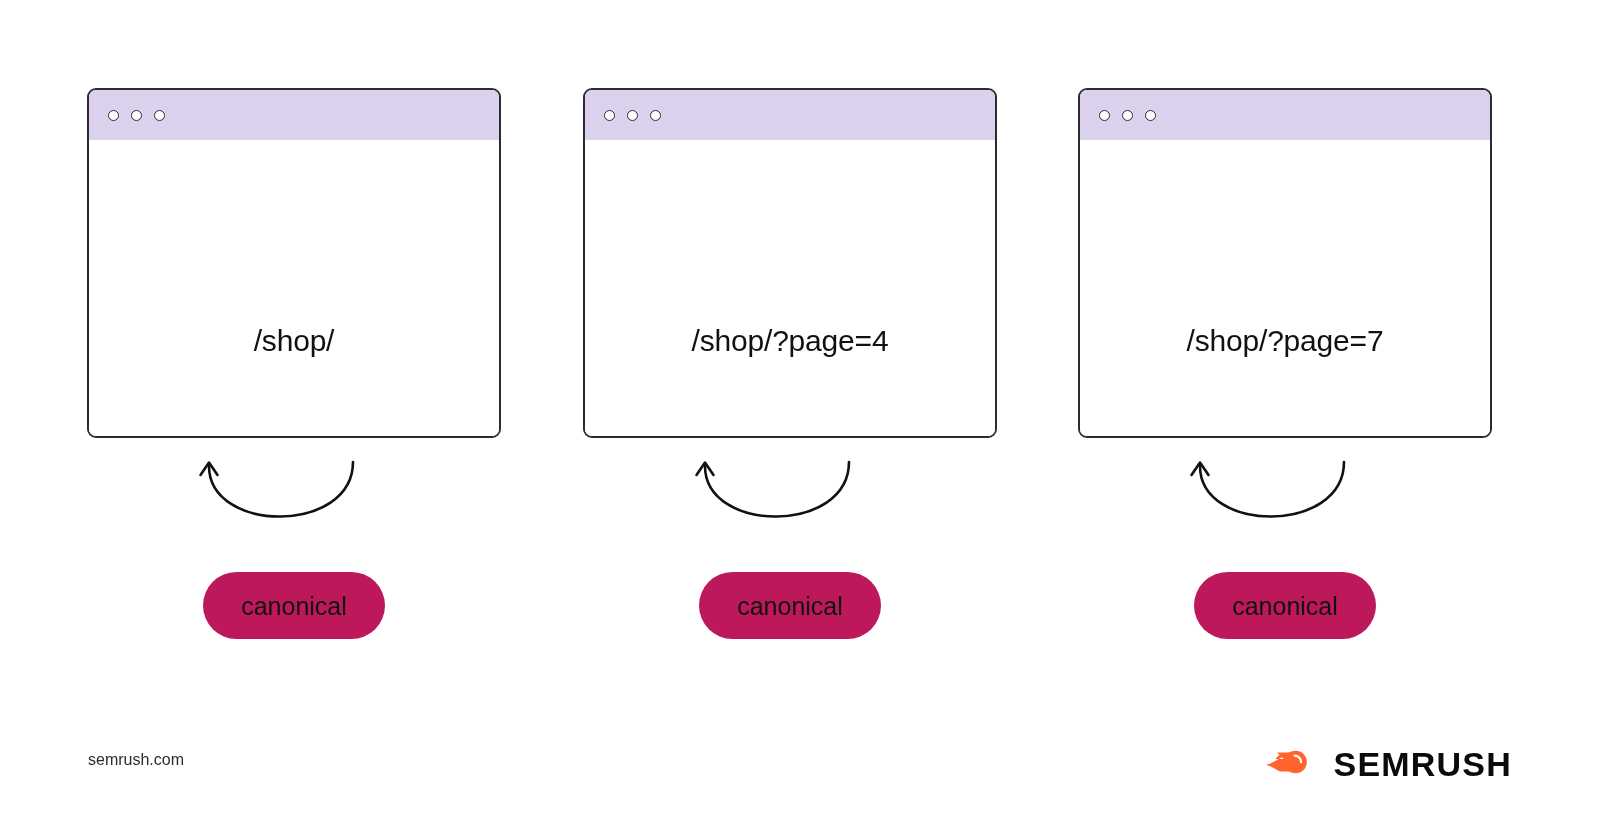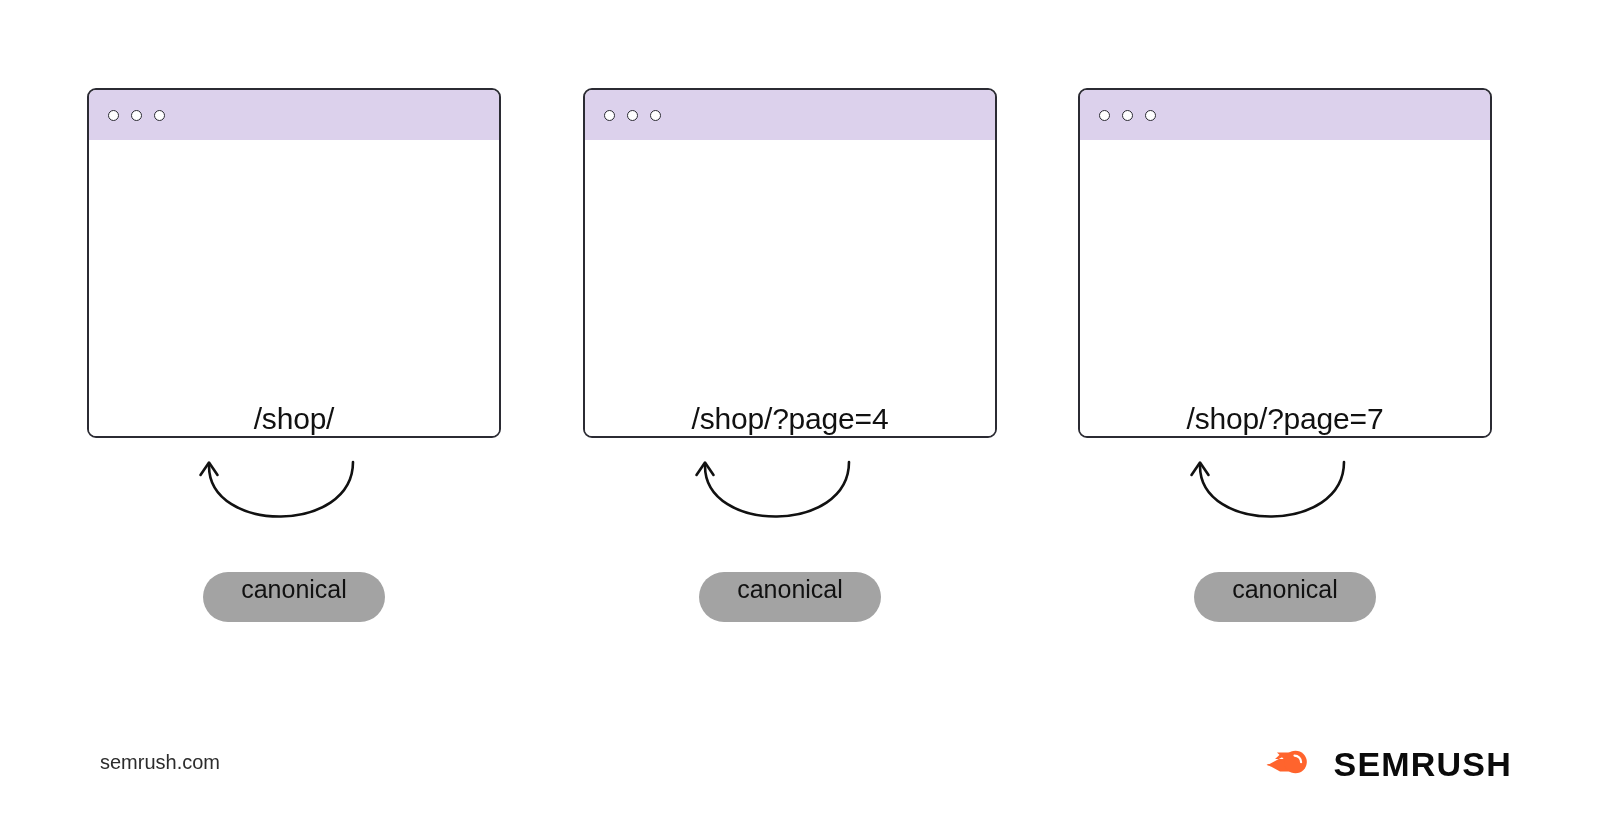--- a/index.html
+++ b/index.html
@@ -69,21 +69,21 @@
   }
 
   .window-body {
     position: absolute;
     left: 0;
     top: 50px;
     right: 0;
     bottom: 0;
     background: #ffffff;
     display: flex;
-    align-items: flex-end;
+    align-items: center;
     justify-content: center;
   }
 
   .url-text {
     margin-top: 106px;
     font-size: 30px;
     color: #111111;
     letter-spacing: -0.2px;
     white-space: nowrap;
     font-weight: 400;
@@ -105,35 +105,35 @@
   
   .pill-row {
     position: absolute;
     top: 484px;
     left: 0;
     width: 414px;
     display: flex;
     justify-content: center;
   }
   .pill {
-    background: #a3a3a3;
+    background: #be185d;
     border-radius: 34px;
-    padding: 5px 38px 20px 38px;
+    padding: 22px 38px 20px 38px;
     font-size: 25px;
     color: #111111;
     line-height: 1;
     white-space: nowrap;
   }
 
   
   .footer-url {
     position: absolute;
-    left: 100px;
+    left: 88px;
     top: 751px;
-    font-size: 20px;
+    font-size: 16px;
     color: #2c2c2c;
     white-space: nowrap;
   }
 
   .brand {
     position: absolute;
     right: 88px;
     top: 745px;
     display: flex;
     align-items: center;

